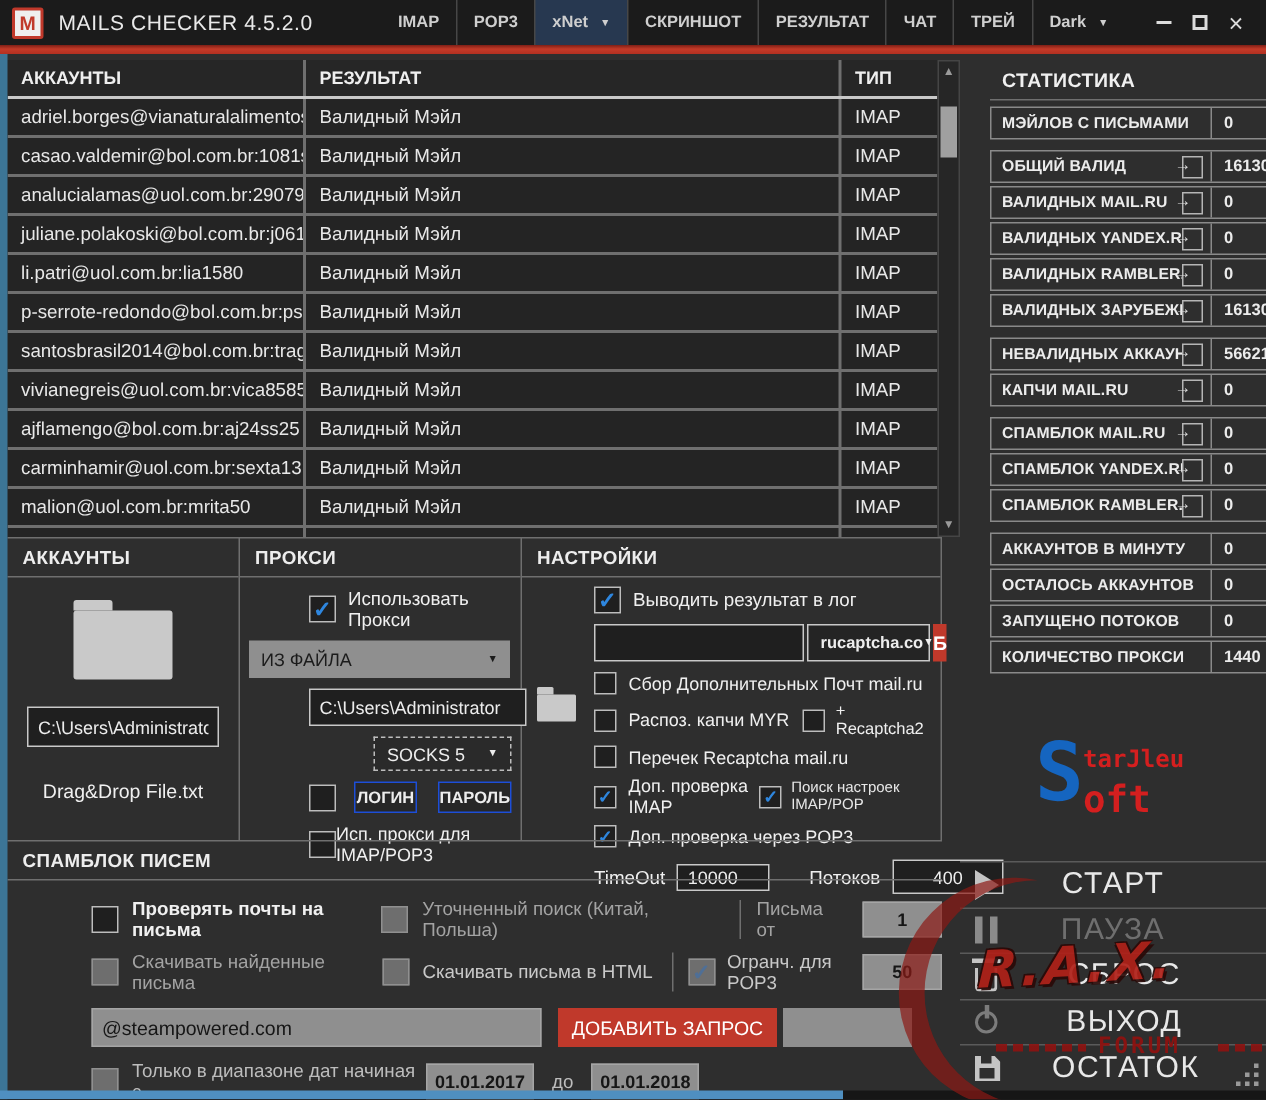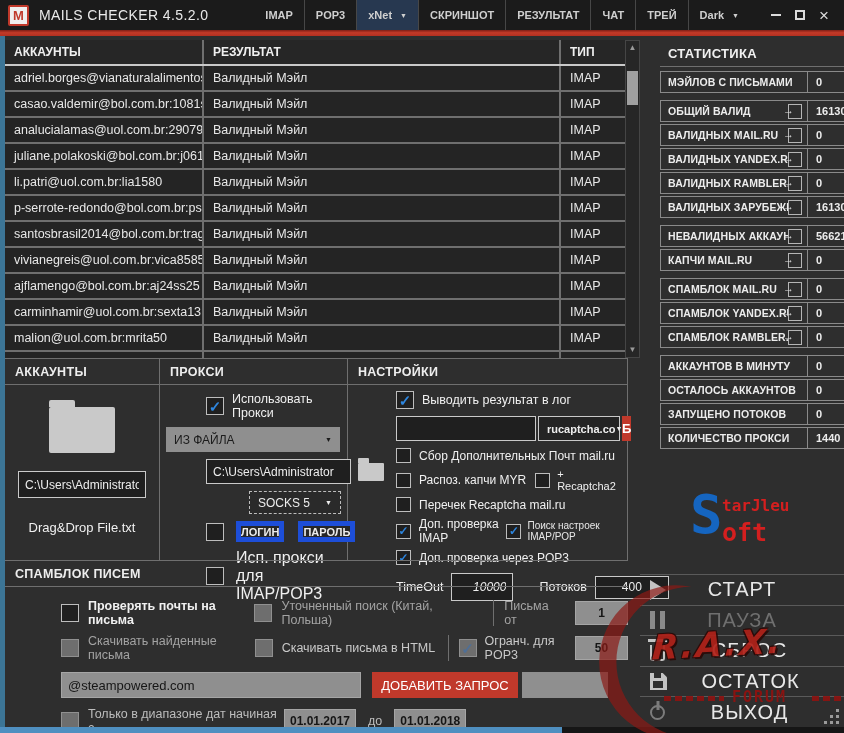--- a/index.html
+++ b/index.html
@@ -90,21 +90,21 @@
   .dd.dashed{background:#2a2a2a;border:1px dashed #bdbdbd;color:#ededed;}
   .row{display:flex;align-items:center;padding-left:40px;}
   .p-proxy .body{padding:7px 6px 0 6px;}
   .p-proxy .row{margin-bottom:7px;}
   .lbl{font-size:12.5px;color:#f0f0f0;}
   .lbl.dim{color:#a3a3a3;}
   .folder-small{width:26px;height:18px;background:#c9c9c9;border-radius:1px;position:relative;flex:none;}
   .folder-small::before{content:"";position:absolute;top:-5px;left:0;width:11px;height:5px;
     background:#c9c9c9;border-radius:1px 1px 0 0;}
   .btn{display:flex;align-items:center;justify-content:center;background:#272727;
-    border:5px solid #1d4ed8;color:#ededed;font-size:11px;font-weight:bold;cursor:default;}
+    border:1px solid #1d4ed8;color:#ededed;font-size:11px;font-weight:bold;cursor:default;}
   .btn.red{background:#c0392b;border:none;color:#ffffff;}
   .btn.ghost{background:#8f8f8f;border:none;}
   .p-settings .body{padding:6px 8px 0 8px;}
   .p-settings .row{margin-bottom:5px;}
   .small-lbl{font-size:10px;color:#e7e7e7;}
   
   .p-letters{position:absolute;left:5px;top:560px;width:623px;height:167px;border-top:1px solid #6f6f6f;}
   .p-letters .body{padding:8px 0 0 16px;}
   .p-letters .row{margin-bottom:7px;align-items:center;}
   .vsep{width:1px;height:26px;background:#6f6f6f;margin:0 10px;flex:none;}
@@ -418,21 +418,21 @@
           <span class="caret">▼</span>
         </div>
       </div>
       <div class="row">
         <span class="cb"></span>
         <div class="btn" style="width:66px;height:21px;margin-left:12px">ЛОГИН</div>
         <div class="btn" style="width:66px;height:21px;margin-left:14px">ПАРОЛЬ</div>
       </div>
       <div class="row">
         <span class="cb"></span>
-        <span class="lbl" style="margin-left:12px;font-size:16px">Исп. прокси для IMAP/POP3</span>
+        <span class="lbl" style="margin-left:0;font-size:12px">Исп. прокси для IMAP/POP3</span>
       </div>
     </div>
   </div>
 
   <div class="panel p-settings">
     <div class="panel-title">НАСТРОЙКИ</div>
     <div class="body">
       <div class="row">
         <span class="cb checked"></span>
         <span class="lbl" style="margin-left:8px">Выводить результат в лог</span>
@@ -464,21 +464,21 @@
         <span class="lbl" style="margin-left:8px;font-size:12px">Доп. проверка IMAP</span>
         <span class="cb small checked" style="margin-left:4px"></span>
         <span class="small-lbl" style="margin-left:6px">Поиск настроек IMAP/POP</span>
       </div>
       <div class="row">
         <span class="cb small checked"></span>
         <span class="lbl" style="margin-left:8px;font-size:12px">Доп. проверка через POP3</span>
       </div>
       <div class="row" style="margin-top:8px">
         <span class="lbl">TimeOut</span>
-        <input class="inp" style="width: 62px; height: 28px; margin-left: 8px; text-align: right; font-style: italic;" readonly="" value="10000">
+        <input class="inp" style="width: 62px; height: 18px; margin-left: 8px; text-align: left;" readonly="" value="10000">
         <span class="lbl" style="margin-left:26px">Потоков</span>
         <input class="inp" style="width: 74px; height: 23px; margin-left: 8px; text-align: center;" readonly="" value="400">
       </div>
     </div>
   </div>
 
   <div class="p-letters">
     <div class="panel-title">СПАМБЛОК ПИСЕМ</div>
     <div class="body">
       <div class="row" style="margin-top:4px">
@@ -532,26 +532,26 @@
             <i></i>
             <i></i>
           </span>
         <span class="a-label">ПАУЗА</span>
       </div>
       <div class="action-row">
         <span class="a-icon icon-trash"></span>
         <span class="a-label">СБРОС</span>
       </div>
       <div class="action-row">
+        <span class="a-icon icon-power"></span>
+        <span class="a-label">ВЫХОД</span>
+      </div>
+      <div class="action-row">
         <span class="a-icon icon-save"></span>
         <span class="a-label">ОСТАТОК</span>
-      </div>
-      <div class="action-row">
-        <span class="a-icon icon-power"></span>
-        <span class="a-label">ВЫХОД</span>
       </div>
     </div>
   </div>
 
   <div class="watermark">
     <svg class="wm-crescent" width="160" height="172" viewBox="0 0 100 100">
       <path d="M66,3 A48,48 0 1,0 66,97 A39,39 0 1,1 66,3 Z" fill="#8c1a15" fill-opacity="0.82"></path>
     </svg>
     <div class="wm-main">R.A.X.</div>
     <div class="wm-dash l"></div>

